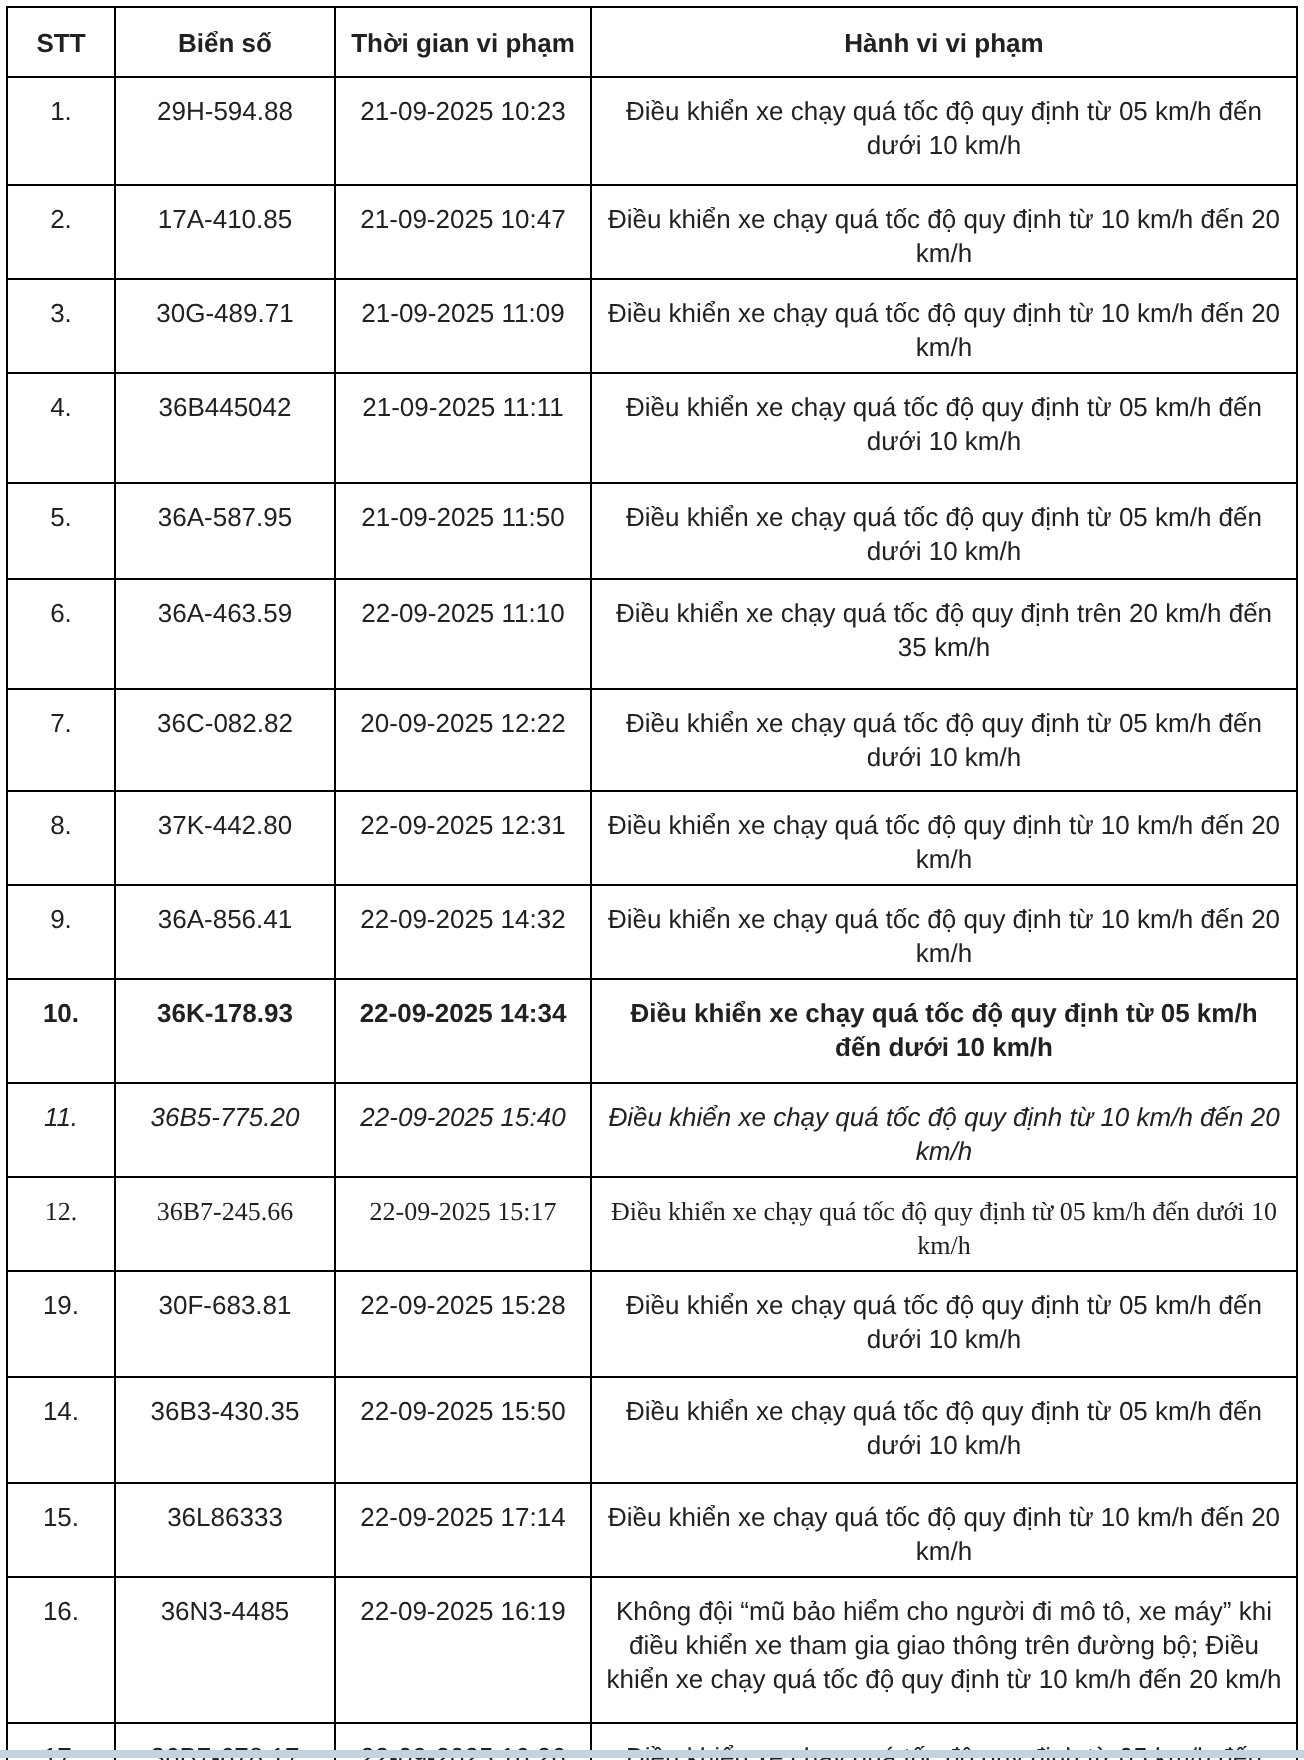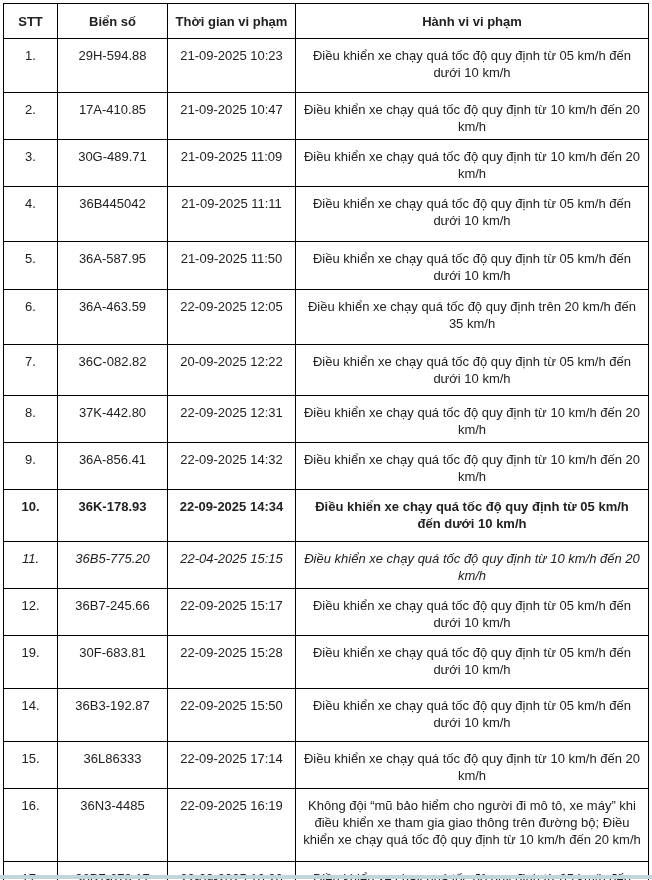--- a/index.html
+++ b/index.html
@@ -90,21 +90,21 @@
         </tr>
         <tr style="height: 48px;">
           <td>5.</td>
           <td>36A-587.95</td>
           <td>21-09-2025 11:50</td>
           <td>Điều khiển xe chạy quá tốc độ quy định từ 05 km/h đến dưới 10 km/h</td>
         </tr>
         <tr style="height: 55px;">
           <td>6.</td>
           <td>36A-463.59</td>
-          <td>22-09-2025 12:05</td>
+          <td>22-09-2025 11:10</td>
           <td>Điều khiển xe chạy quá tốc độ quy định trên 20 km/h đến 35 km/h</td>
         </tr>
         <tr style="height: 51px;">
           <td>7.</td>
           <td>36C-082.82</td>
           <td>20-09-2025 12:22</td>
           <td>Điều khiển xe chạy quá tốc độ quy định từ 05 km/h đến dưới 10 km/h</td>
         </tr>
         <tr style="height: 35px;">
           <td>8.</td>
@@ -120,38 +120,38 @@
         </tr>
         <tr style="height: 52px; font-weight: bold;">
           <td>10.</td>
           <td>36K-178.93</td>
           <td>22-09-2025 14:34</td>
           <td>Điều khiển xe chạy quá tốc độ quy định từ 05 km/h đến dưới 10 km/h</td>
         </tr>
         <tr style="height: 36px; font-style: italic;">
           <td>11.</td>
           <td>36B5-775.20</td>
-          <td>22-04-2025 15:15</td>
+          <td>22-09-2025 15:40</td>
           <td>Điều khiển xe chạy quá tốc độ quy định từ 10 km/h đến 20 km/h</td>
         </tr>
-        <tr style="height: 43px;">
+        <tr style="height: 43px; font-family: Liberation Serif, serif;">
           <td>12.</td>
           <td>36B7-245.66</td>
           <td>22-09-2025 15:17</td>
           <td>Điều khiển xe chạy quá tốc độ quy định từ 05 km/h đến dưới 10 km/h</td>
         </tr>
         <tr style="height: 53px;">
           <td>19.</td>
           <td>30F-683.81</td>
           <td>22-09-2025 15:28</td>
           <td>Điều khiển xe chạy quá tốc độ quy định từ 05 km/h đến dưới 10 km/h</td>
         </tr>
         <tr style="height: 53px;">
           <td>14.</td>
-          <td>36B3-192.87</td>
+          <td>36B3-430.35</td>
           <td>22-09-2025 15:50</td>
           <td>Điều khiển xe chạy quá tốc độ quy định từ 05 km/h đến dưới 10 km/h</td>
         </tr>
         <tr style="height: 36px;">
           <td>15.</td>
           <td>36L86333</td>
           <td>22-09-2025 17:14</td>
           <td>Điều khiển xe chạy quá tốc độ quy định từ 10 km/h đến 20 km/h</td>
         </tr>
         <tr style="height: 73px;">

